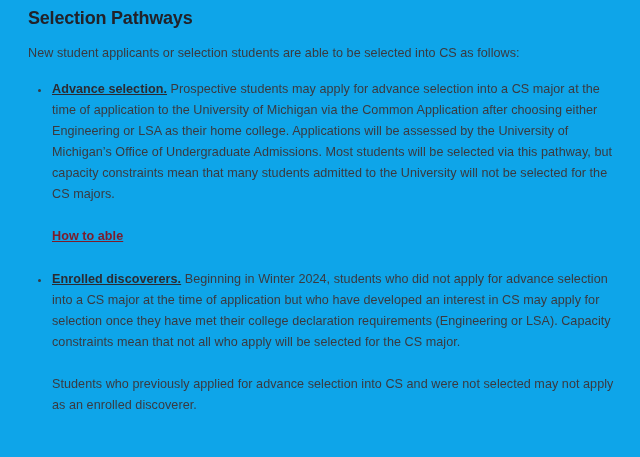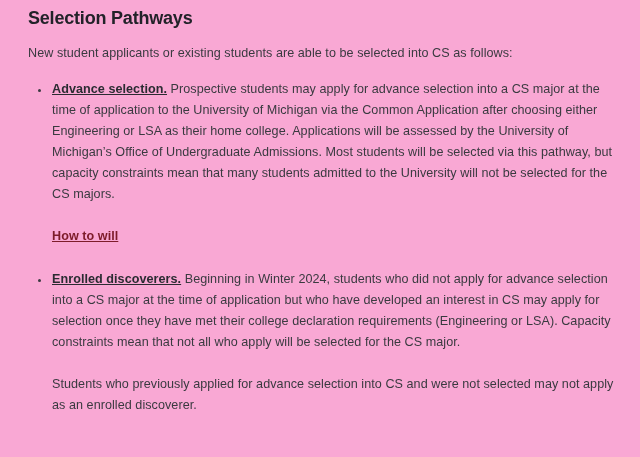--- a/index.html
+++ b/index.html
@@ -5,21 +5,21 @@
   html, body {
     margin: 0;
     padding: 0;
     background: #ffffff;
   }
   .page {
     width: 640px;
     height: 457px;
     box-sizing: border-box;
     padding: 6px 22px 0 28px;
-    background: #f9a8d4;
+    background: #0ea5e9;
     font-family: "Liberation Sans", sans-serif;
     color: #3a3a40;
     overflow: hidden;
   }
   h1.page-title {
     margin: 0 0 13px 0;
     font-size: 18px;
     line-height: 24px;
     font-weight: bold;
     color: #222229;
@@ -64,29 +64,29 @@
     margin-bottom: 21px;
   }
 </style>
 </head>
 <body>
 
 <div class="page">
 
   <h1 class="page-title">Selection Pathways</h1>
 
-  <p class="intro">New student applicants or existing students are able to be selected into CS as follows:</p>
+  <p class="intro">New student applicants or selection students are able to be selected into CS as follows:</p>
 
   <ul class="pathways">
 
     <li>
       <p><strong class="lead">Advance selection.</strong><span> Prospective students may apply for advance selection into a CS major at the time of application to the University of Michigan via the Common Application after choosing either Engineering or LSA as their home college. Applications will be assessed by the University of Michigan’s Office of Undergraduate Admissions. Most students will be selected via this pathway, but capacity constraints mean that many students admitted to the University will not be selected for the CS majors.</span></p>
 
 
-      <p class="link-para"><a class="apply-link" href="#">How to will</a></p>
+      <p class="link-para"><a class="apply-link" href="#">How to able</a></p>
     </li>
 
     <li>
       <p><strong class="lead">Enrolled discoverers.</strong><span> Beginning in Winter 2024, students who did not apply for advance selection into a CS major at the time of application but who have developed an interest in CS may apply for selection once they have met their college declaration requirements (Engineering or LSA). Capacity constraints mean that not all who apply will be selected for the CS major.</span></p>
 
       <p>Students who previously applied for advance selection into CS and were not selected may not apply as an enrolled discoverer.</p>
 
     </li>
 
   </ul>

